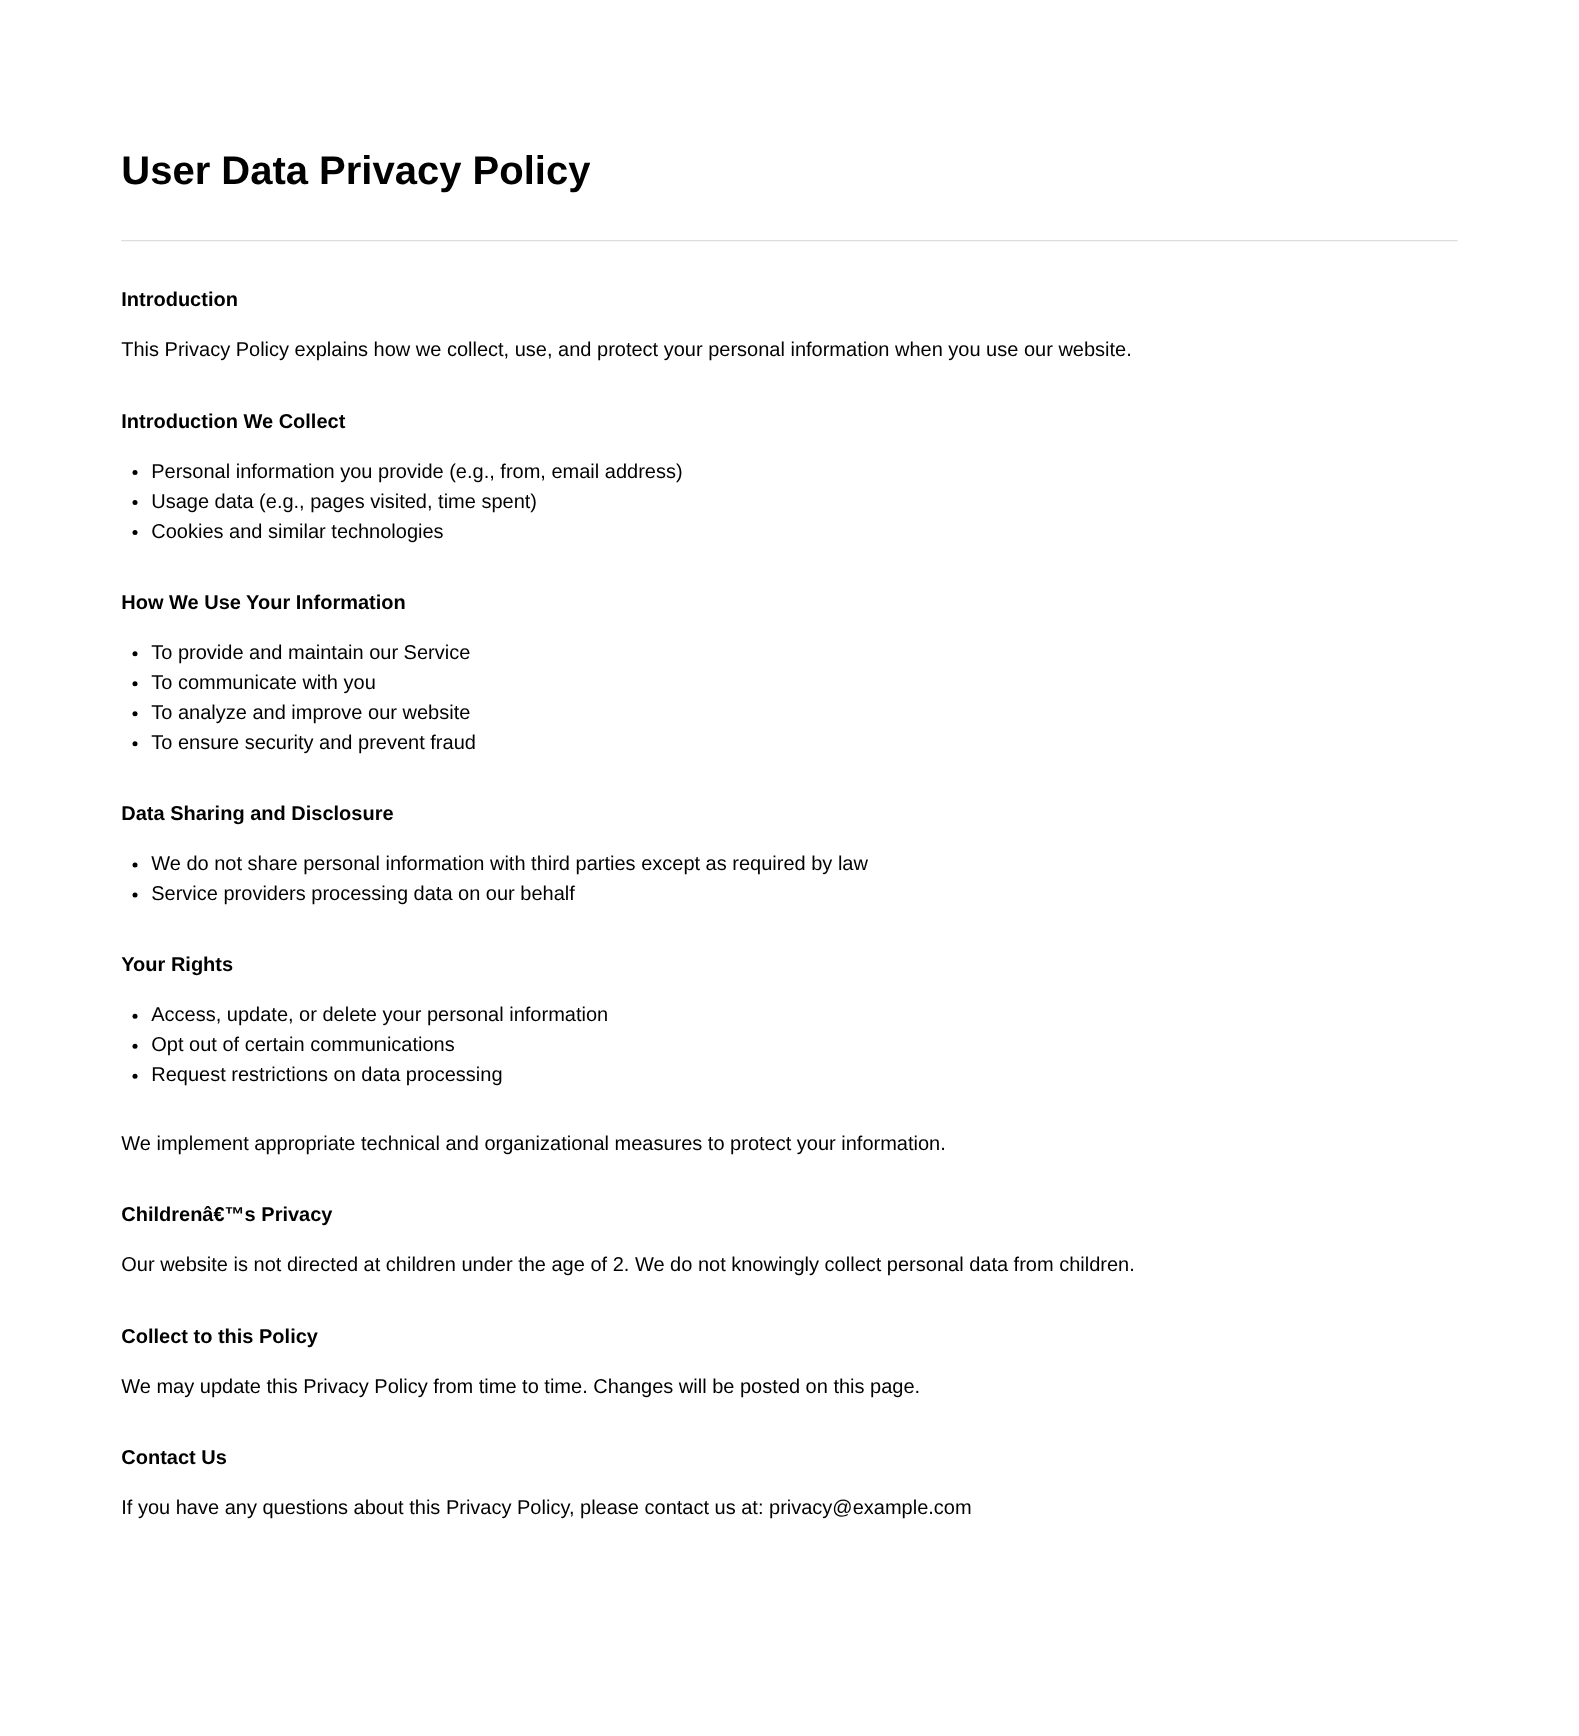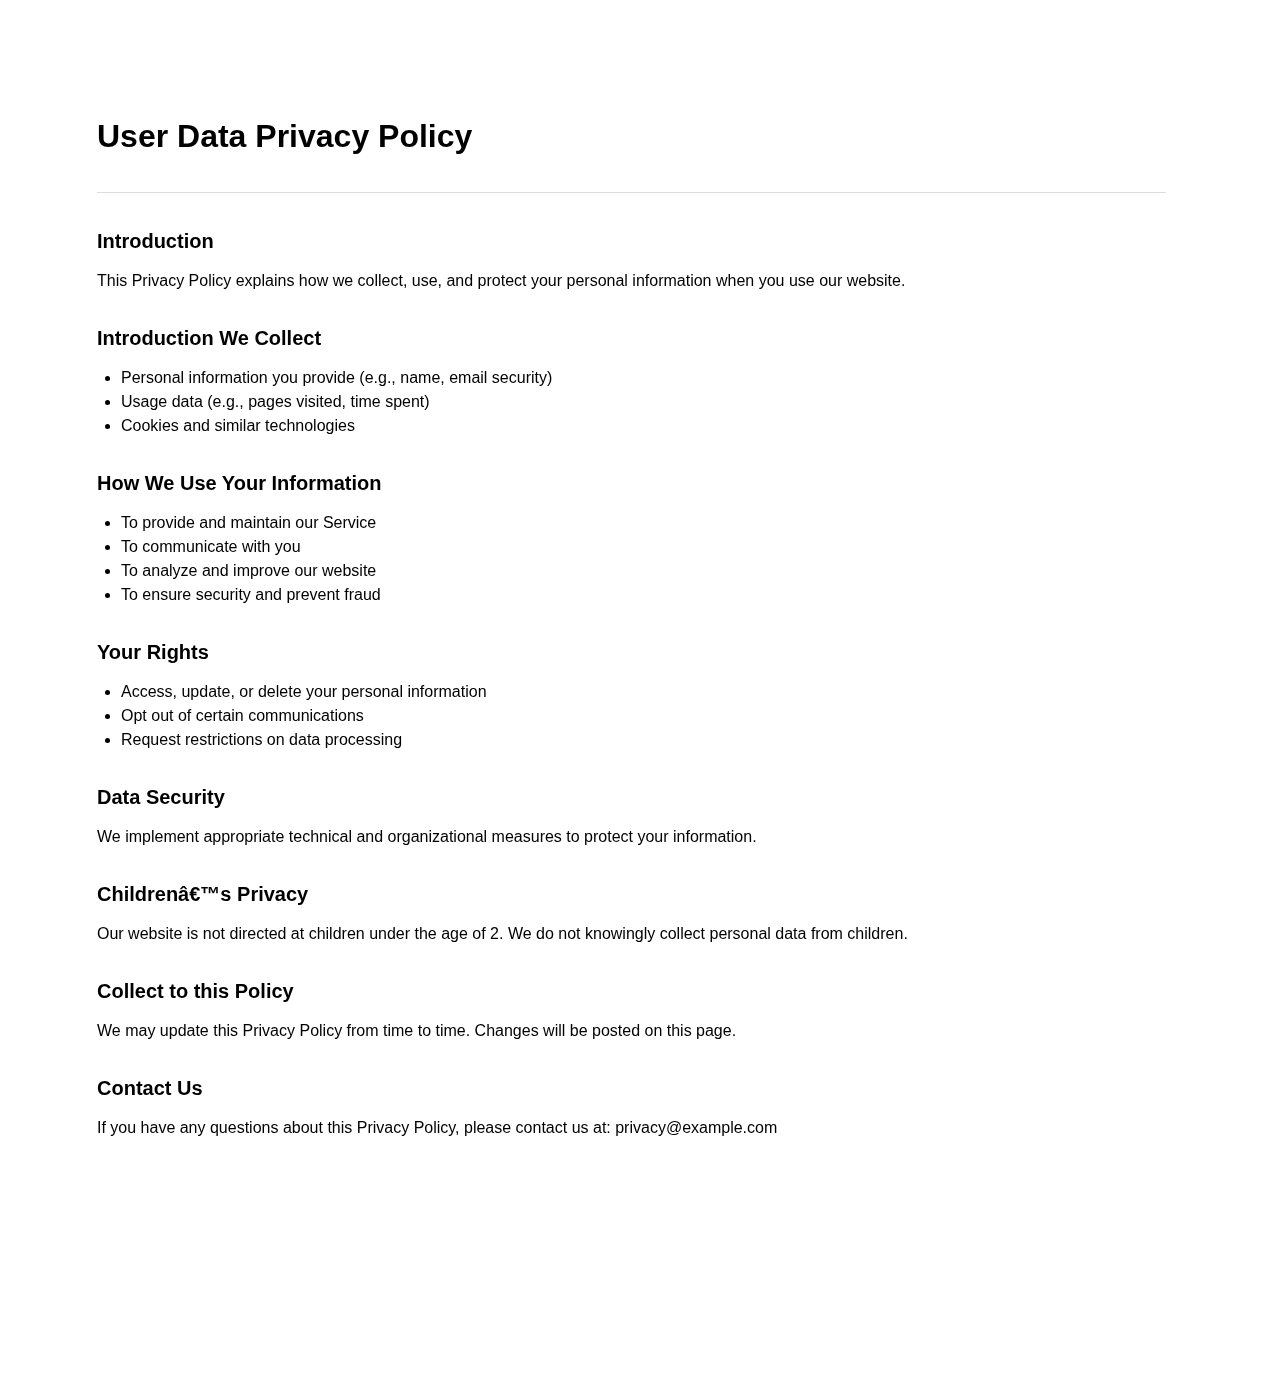--- a/index.html
+++ b/index.html
@@ -22,21 +22,21 @@
     margin: 0;
   }
   hr {
     border: 0;
     border-top: 1px solid #dddddd;
     margin: 34px 0 0 0;
     height: 0;
   }
   .section { margin: 0; }
   h2 {
-    font-size: 20px;
+    font-size: 16px;
     line-height: 28px;
     font-weight: bold;
     margin: 0;
   }
   .sections { padding-top: 34px; }
   .section + .section { margin-top: 31px; }
   p { margin: 14px 0 0 0; }
   ul {
     margin: 14px 0 0 0;
     padding-left: 24px;
@@ -53,48 +53,54 @@
   <div class="sections">
 
     <div class="section">
       <h2>Introduction</h2>
       <p>This Privacy Policy explains how we collect, use, and protect your personal information when you use our website.</p>
     </div>
 
     <div class="section">
       <h2>Introduction We Collect</h2>
       <ul>
-        <li>Personal information you provide (e.g., name, email security)</li>
+        <li>Personal information you provide (e.g., from, email address)</li>
         <li>Usage data (e.g., pages visited, time spent)</li>
         <li>Cookies and similar technologies</li>
       </ul>
     </div>
 
     <div class="section">
       <h2>How We Use Your Information</h2>
       <ul>
         <li>To provide and maintain our Service</li>
         <li>To communicate with you</li>
         <li>To analyze and improve our website</li>
         <li>To ensure security and prevent fraud</li>
       </ul>
     </div>
 
+    <div class="section">
+      <h2>Data Sharing and Disclosure</h2>
+      <ul>
+        <li>We do not share personal information with third parties except as required by law</li>
+        <li>Service providers processing data on our behalf</li>
+      </ul>
+    </div>
 
     <div class="section">
       <h2>Your Rights</h2>
       <ul>
         <li>Access, update, or delete your personal information</li>
         <li>Opt out of certain communications</li>
         <li>Request restrictions on data processing</li>
       </ul>
     </div>
 
     <div class="section">
-      <h2>Data Security</h2>
       <p>We implement appropriate technical and organizational measures to protect your information.</p>
     </div>
 
     <div class="section">
       <h2>Childrenâ€™s Privacy</h2>
       <p>Our website is not directed at children under the age of 2. We do not knowingly collect personal data from children.</p>
     </div>
 
     <div class="section">
       <h2>Collect to this Policy</h2>

